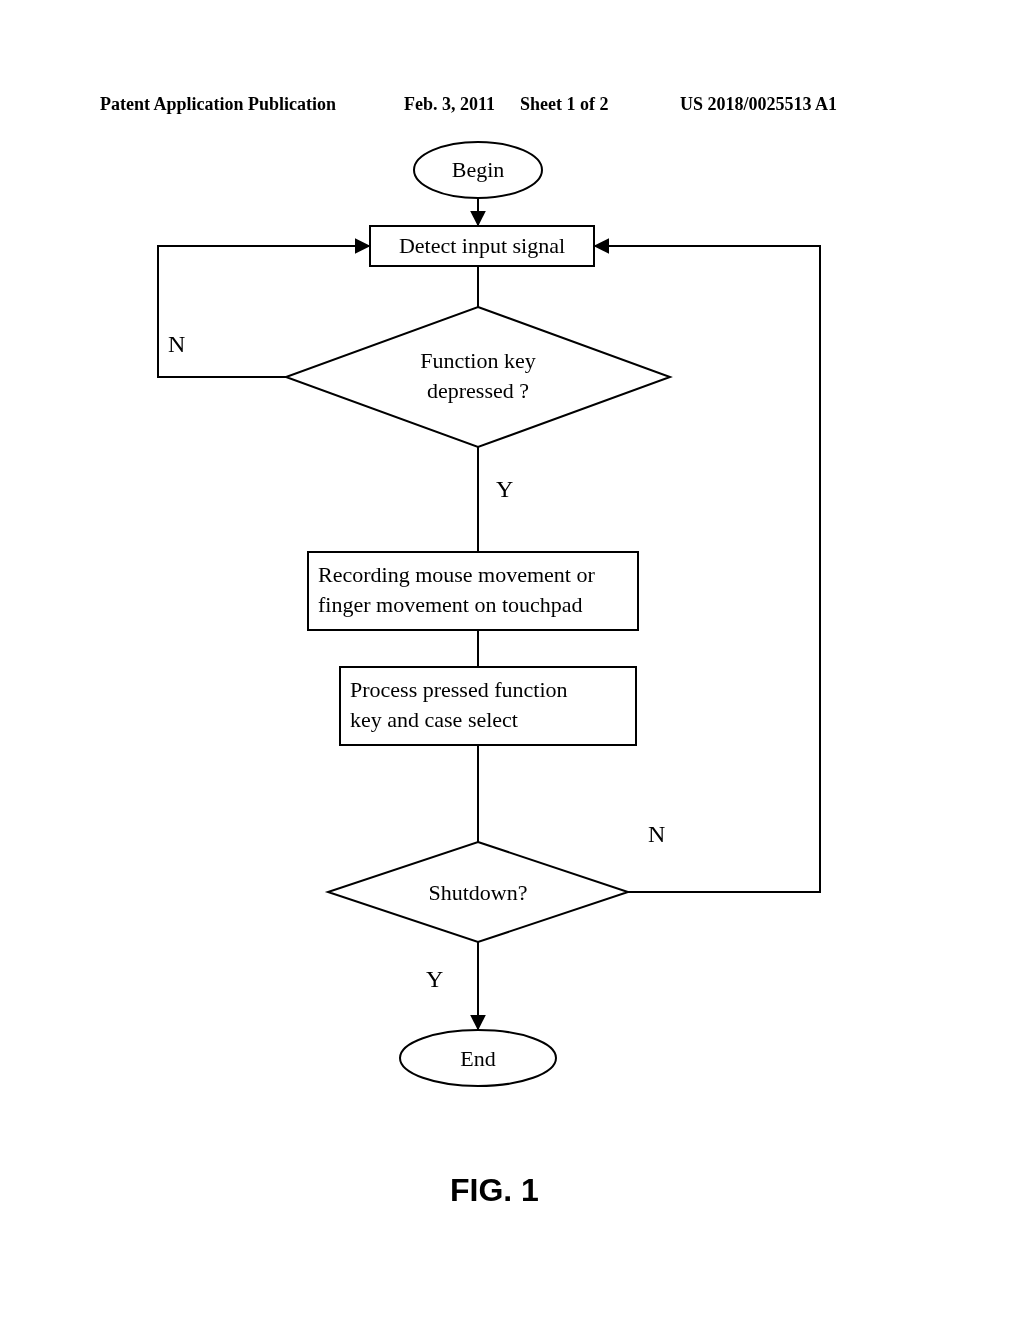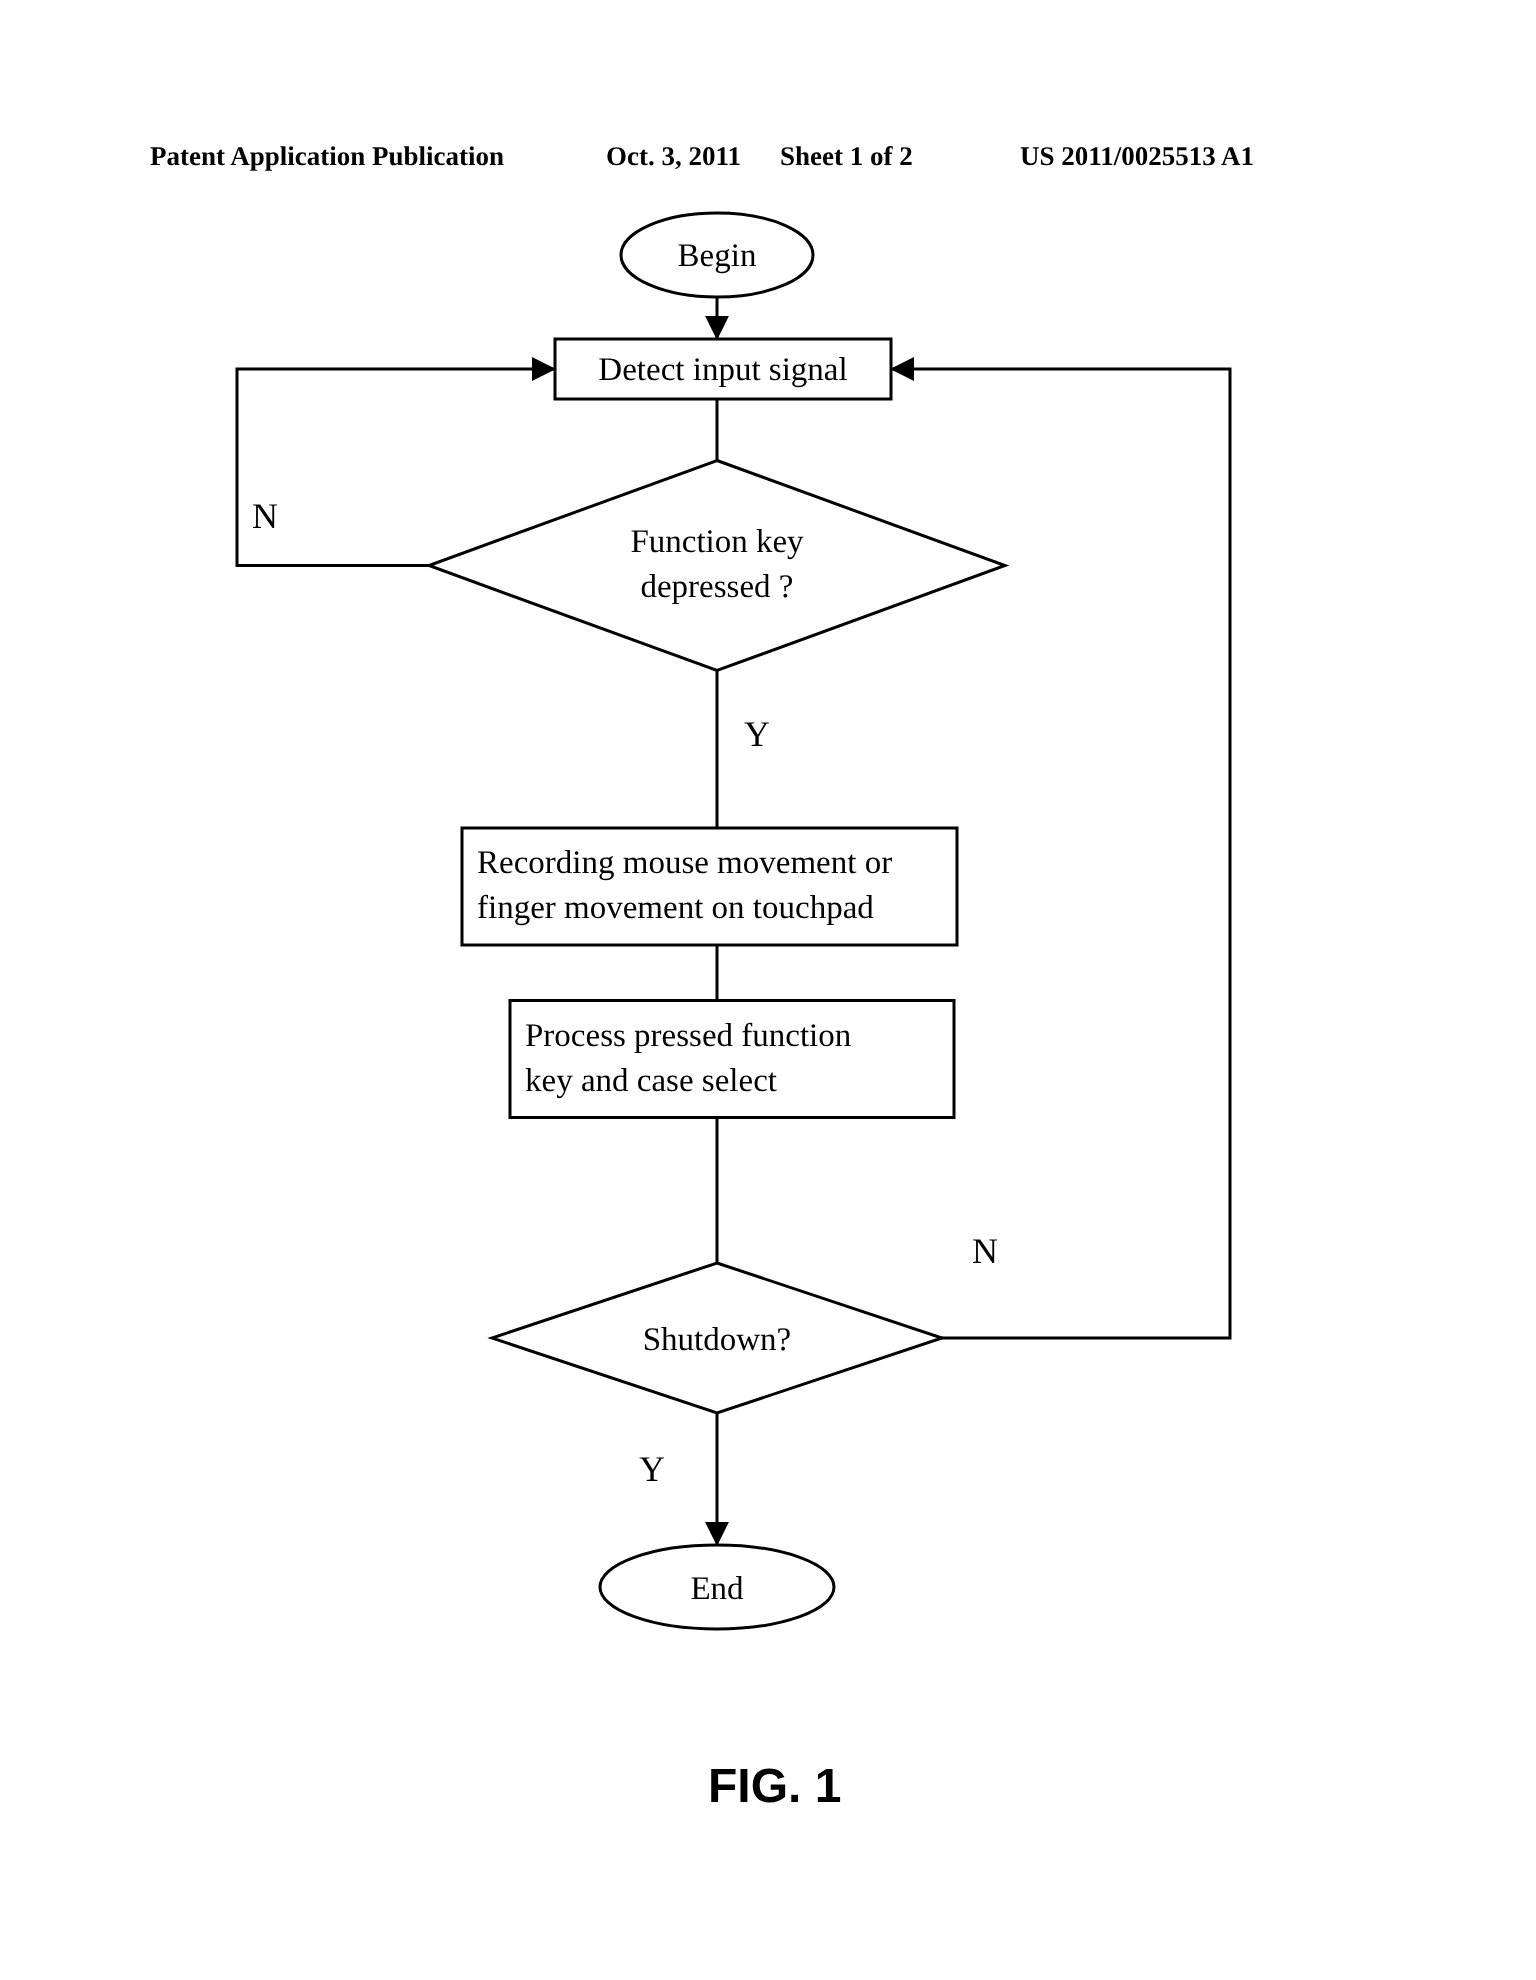--- a/index.html
+++ b/index.html
@@ -38,23 +38,23 @@
     font-size: 32px;
     font-family: Arial, Helvetica, sans-serif;
   }
 </style>
 </head>
 <body>
 
 <div class="page">
 
   <div class="hdr" style="left:100px;">Patent Application Publication</div>
-  <div class="hdr" style="left:404px;">Oct. 3, 2011</div>
+  <div class="hdr" style="left:404px;">Feb. 3, 2011</div>
   <div class="hdr" style="left:520px;">Sheet 1 of 2</div>
-  <div class="hdr" style="left:680px;">US 2011/0025513 A1</div>
+  <div class="hdr" style="left:680px;">US 2018/0025513 A1</div>
 
   <div class="svgwrap">
     <svg width="1024" height="1320" viewBox="0 0 1024 1320">
       <defs>
         <marker id="arrow" viewBox="0 0 10 10" refX="9" refY="5" markerWidth="8" markerHeight="8" orient="auto-start-reverse">
           <path d="M 0 0 L 10 5 L 0 10 z" fill="#000"></path>
         </marker>
       </defs>
 
       <ellipse cx="478" cy="158" rx="64" ry="28" fill="none" stroke="#000" stroke-width="2"></ellipse>
@@ -96,15 +96,15 @@
       <text x="648" y="830" font-size="24">N</text>
 
       <line x1="478" y1="930" x2="478" y2="1017" stroke="#000" stroke-width="2" marker-end="url(#arrow)"></line>
       <text x="426" y="975" font-size="24">Y</text>
 
       <ellipse cx="478" cy="1046" rx="78" ry="28" fill="none" stroke="#000" stroke-width="2"></ellipse>
       <text x="478" y="1054" font-size="22" text-anchor="middle">End</text>
     </svg>
   </div>
 
-  <div class="fig" style="left:472px; top:1160px;">FIG. 1</div>
+  <div class="fig" style="left:450px; top:1160px;">FIG. 1</div>
 
 </div>
 
 </body></html>

